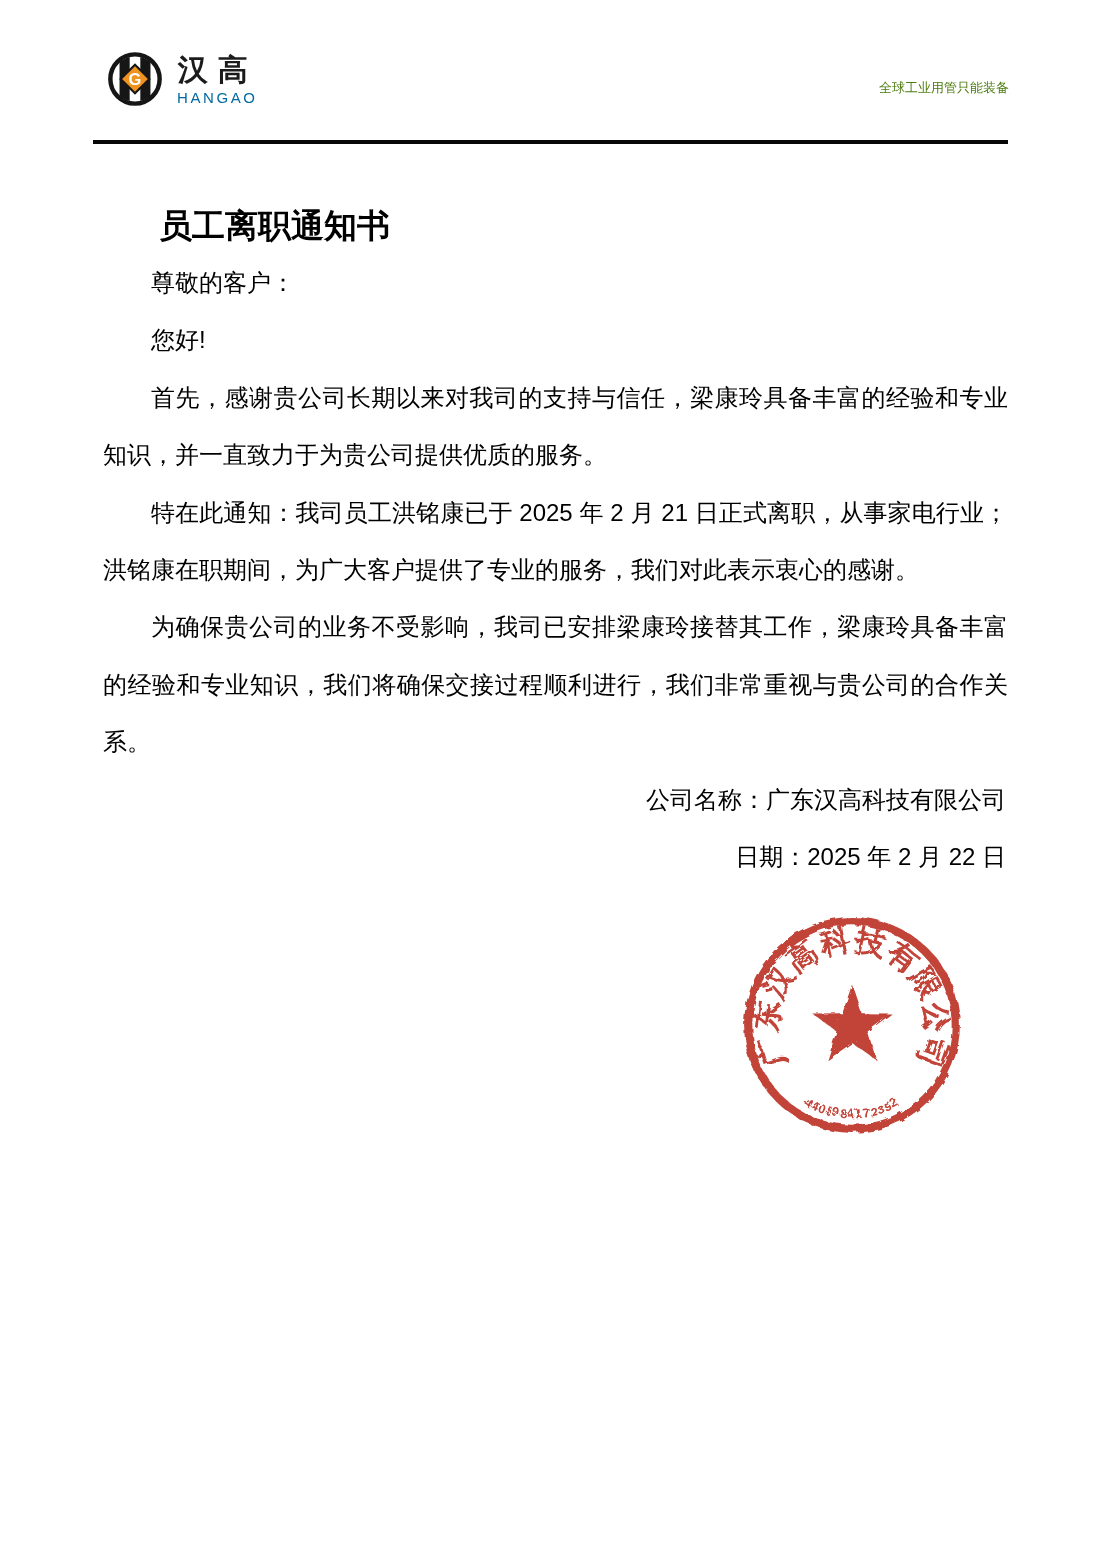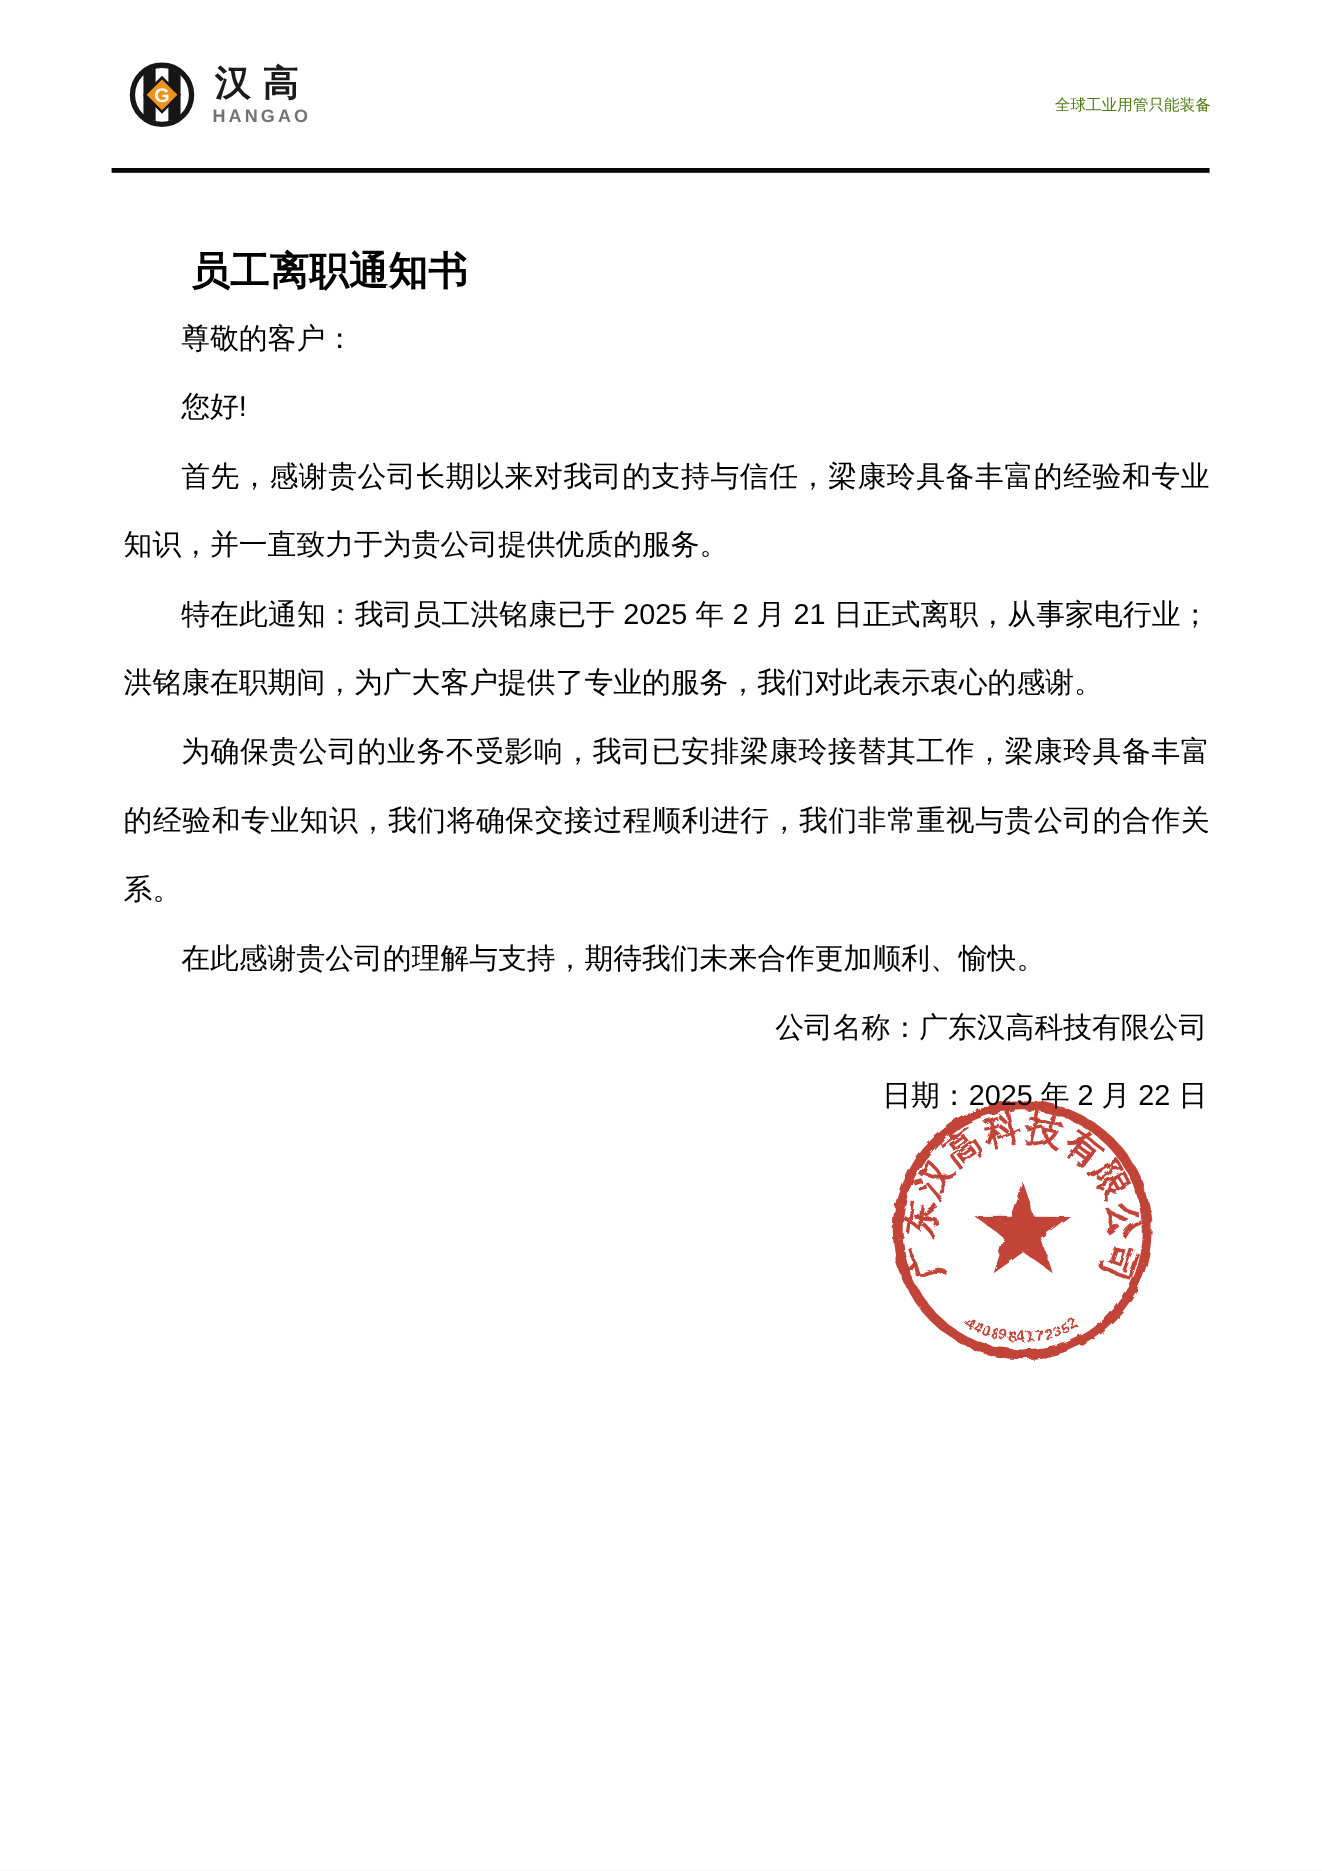--- a/index.html
+++ b/index.html
@@ -10,21 +10,21 @@
     background:#ffffff;
     font-family:"Liberation Sans", sans-serif;
     color:#000;
     overflow:hidden;
   }
   
   .logo{position:absolute;left:106px;top:50px;display:flex;align-items:center;}
   .logo-icon{width:58px;height:58px;display:block;}
   .logo-text{margin-left:13px;text-align:right;}
   .logo-zh{font-size:30px;font-weight:bold;letter-spacing:10px;line-height:1.1;color:#1b1b1b;white-space:nowrap;}
-  .logo-en{font-size:15px;font-weight:bold;letter-spacing:2.6px;color:#737373;margin-top:3px;}
+  .logo-en{font-size:15px;font-weight:normal;letter-spacing:2.6px;color:#0369a1;margin-top:3px;}
   .tagline{position:absolute;top:79px;right:93px;font-size:13px;color:#4d7c0f;}
   .rule{position:absolute;top:140px;left:93px;width:915px;height:4px;background:#070707;}
   
   .doc-title{
     position:absolute;top:204px;left:93px;width:915px;margin:0;
     text-align:left;text-indent:66px;
     font-size:33px;font-weight:bold;color:#000;
   }
   
   .body-text{position:absolute;top:254px;left:103px;width:905px;font-size:24px;line-height:57.4px;}
@@ -71,21 +71,20 @@
   <div class="rule"></div>
 
   <h1 class="doc-title">员工离职通知书</h1>
 
   <main class="body-text">
     <p>尊敬的客户：</p>
     <p>您好!</p>
     <p>首先，感谢贵公司长期以来对我司的支持与信任，梁康玲具备丰富的经验和专业知识，并一直致力于为贵公司提供优质的服务。</p>
     <p>特在此通知：我司员工洪铭康已于 2025 年 2 月 21 日正式离职，从事家电行业；洪铭康在职期间，为广大客户提供了专业的服务，我们对此表示衷心的感谢。</p>
     <p>为确保贵公司的业务不受影响，我司已安排梁康玲接替其工作，梁康玲具备丰富的经验和专业知识，我们将确保交接过程顺利进行，我们非常重视与贵公司的合作关系。</p>
-    <p>在此感谢贵公司的理解与支持，期待我们未来合作更加顺利、愉快。</p>
     <p class="sig-line">公司名称：广东汉高科技有限公司</p>
     <p class="sig-line">日期：2025 年 2 月 22 日</p>
   </main>
 
   <svg class="seal" viewBox="0 0 300 300">
     <defs>
       <path id="sealArcTop" d="M 73.4 214.3 A 100 100 0 1 1 226.6 214.3" fill="none"></path>
       <path id="sealArcBottom" d="M 83.7 256 A 125 125 0 0 0 216.3 256" fill="none"></path>
       <filter id="sealGrunge" x="-15%" y="-15%" width="130%" height="130%">
         <feTurbulence type="turbulence" baseFrequency="0.05" numOctaves="2" seed="8" result="disp"></feTurbulence>

